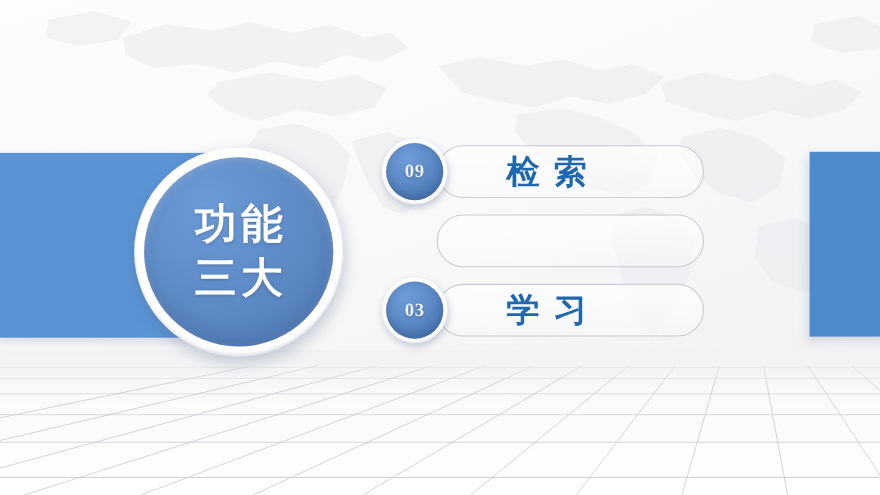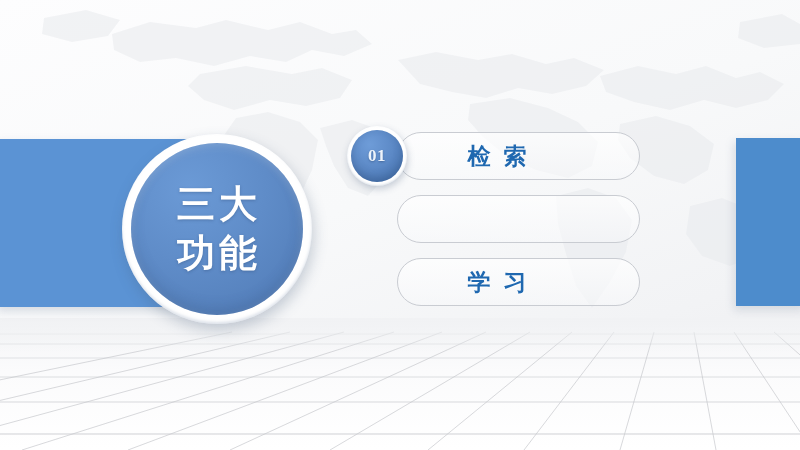--- a/index.html
+++ b/index.html
@@ -133,21 +133,21 @@
   }
   .pill-label {
     position: absolute;
     left: 50px;
     top: 6px;
     width: 200px;
     height: 48px;
     display: flex;
     align-items: center;
     justify-content: center;
-    font-size: 23px;
+    font-size: 30px;
     font-weight: 700;
     letter-spacing: 13px;
     text-indent: 13px;
     color: #1f68b0;
     text-shadow: 0 1px 1px rgba(255,255,255,0.85);
   }
 
   .num-ring {
     position: absolute;
     left: 0px;
@@ -231,41 +231,46 @@
     </svg>
     <div class="floor-fade"></div>
   </div>
 
   <div class="bar-left"></div>
   <div class="bar-right"></div>
 
   <div class="main-circle-wrap">
     <div class="main-circle-ring"></div>
     <div class="main-circle">
+      <div class="line">功能</div>
       <div class="line">三大</div>
-      <div class="line">功能</div>
     </div>
   </div>
 
   <div class="items">
 
     <div class="item i0">
       <div class="pill"></div>
       <div class="pill-label">检索</div>
       <div class="num-ring">
         <div class="num-circle">
-          <span>01</span>
+          <span>09</span>
         </div>
       </div>
     </div>
 
     <div class="item i1">
       <div class="pill"></div>
     </div>
 
     <div class="item i2">
       <div class="pill"></div>
       <div class="pill-label">学习</div>
+      <div class="num-ring">
+        <div class="num-circle">
+          <span>03</span>
+        </div>
+      </div>
     </div>
 
   </div>
 
 </div>
 
 </body></html>

